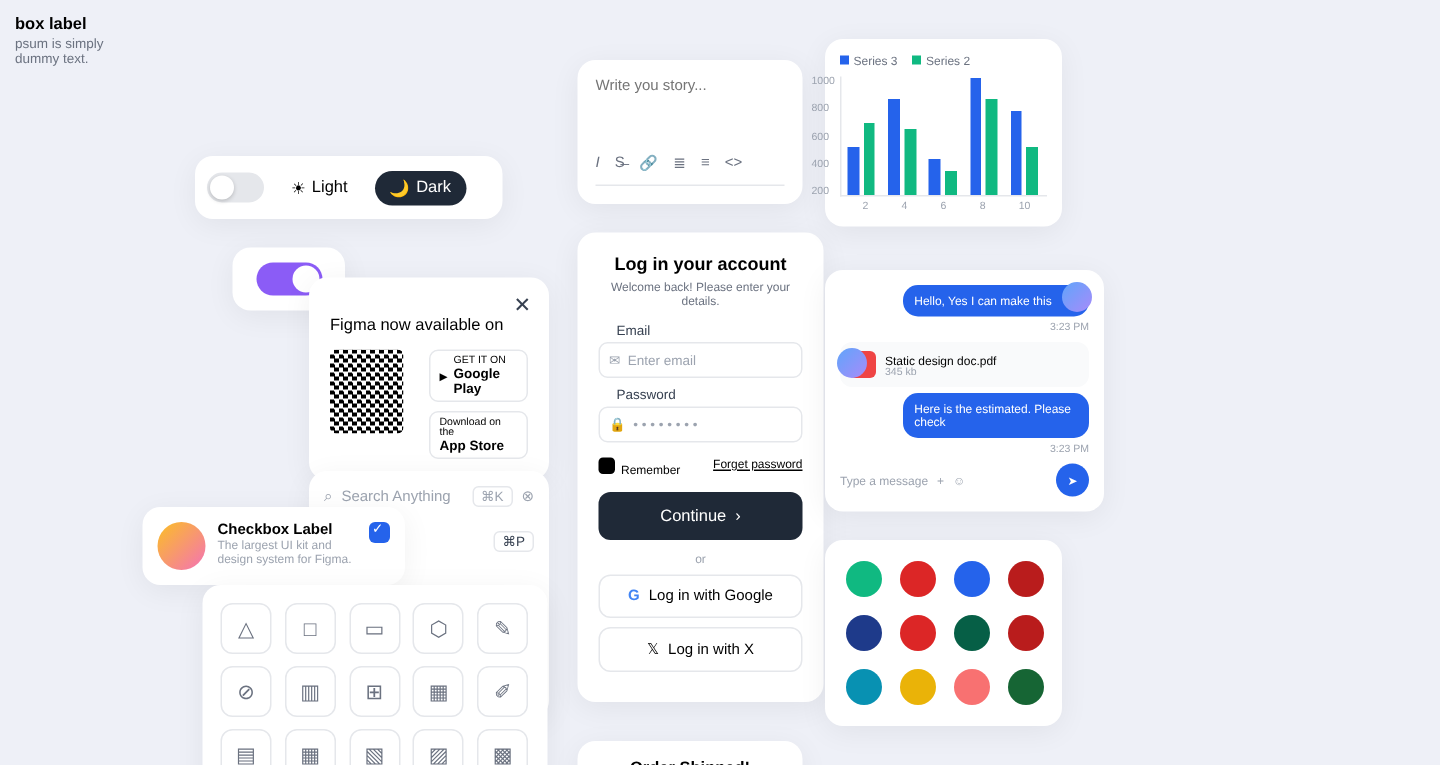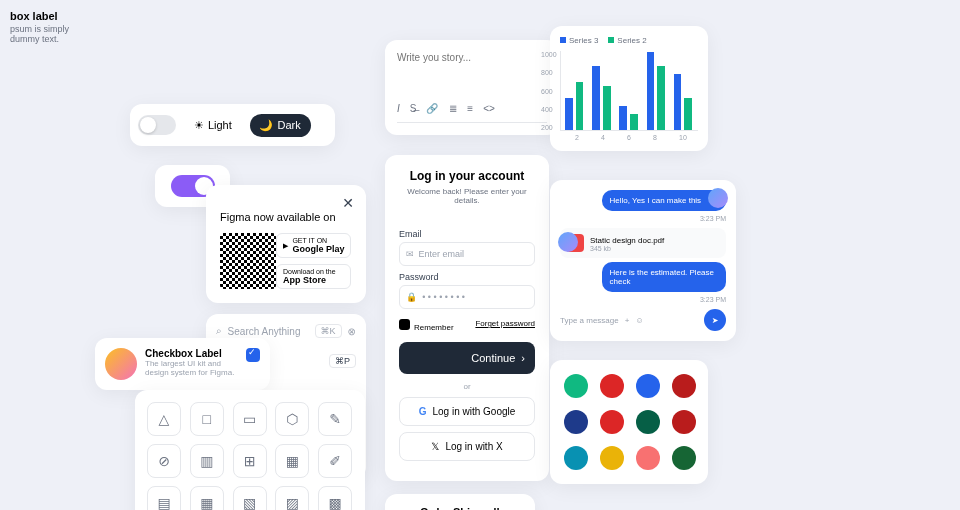--- a/index.html
+++ b/index.html
@@ -20,21 +20,21 @@
 
 
 .cbl{top:104px;left:278px;width:110px;padding:10px;background:transparent;box-shadow:none}
 .cbl h4{font-size:11px;font-weight:600}
 .cbl p{font-size:9px;color:#6b7280;margin-top:2px}
 
 
 .figma{top:185px;left:206px;width:160px;padding:14px}
 .figma .close{position:absolute;top:10px;right:12px;font-size:14px;color:#374151;cursor:pointer}
 .figma h5{font-size:11px;font-weight:500;margin:12px 0 10px}
-.figma-row{display:flex;gap:0;}
+.figma-row{display:flex;gap:17px;}
 .qr{width:56px;height:56px;background:repeating-conic-gradient(#000 0 25%,#fff 0 50%) 0 0/6px 6px;border-radius:4px}
 .stores{display:flex;flex-direction:column;gap:6px}
 .store{border:1px solid #e5e7eb;border-radius:6px;padding:3px 6px;display:flex;align-items:center;gap:4px;font-size:7px}
 .store b{font-size:9px;display:block}
 
 
 .search{top:314px;left:206px;width:160px;padding:10px}
 .srch-row{display:flex;align-items:center;gap:6px;font-size:10px;color:#9ca3af;margin-bottom:10px}
 .kbd{border:1px solid #e5e7eb;border-radius:4px;padding:1px 5px;font-size:9px}
 .item{display:flex;align-items:center;justify-content:space-between;padding:6px 0;font-size:10px;color:#374151}
@@ -45,32 +45,32 @@
 .cbuser h5{font-size:10px;font-weight:600}
 .cbuser p{font-size:8px;color:#9ca3af}
 .chk{width:14px;height:14px;background:#2563eb;border-radius:4px;margin-left:auto;position:relative}
 .chk::after{content:'✓';color:#fff;font-size:9px;position:absolute;top:-1px;left:2px}
 
 
 .igrid{top:390px;left:135px;width:230px;padding:12px;display:grid;grid-template-columns:repeat(5,1fr);gap:8px}
 .igrid span{width:34px;height:34px;border:1px solid #e5e7eb;border-radius:8px;display:flex;align-items:center;justify-content:center;color:#6b7280;font-size:14px}
 
 
-.login{top:40px;left:385px;width:174px;padding:12px}
+.login{top:40px;left:385px;width:150px;padding:12px}
 .story{font-size:10px;color:#9ca3af;margin-bottom:40px;display:block;border:none;outline:none;width:100%}
 .editor-tools{display:flex;gap:10px;font-size:10px;color:#6b7280;padding-bottom:8px;border-bottom:1px solid #e5e7eb}
 .login2{top:155px;left:385px;width:164px;padding:14px;text-align:center}
 .login2 h4{font-size:12px;font-weight:700;margin-bottom:4px}
-.login2 p{font-size:8px;color:#6b7280;margin-bottom:24px}
-.lbl{font-size:9px;text-align:left;margin:6px 0 3px;color:#374151}
+.login2 p{font-size:8px;color:#6b7280;margin-bottom:10px}
+.lbl{font-size:9px;text-align:left;margin:6px 12px 3px;color:#374151}
 .inp{border:1px solid #e5e7eb;border-radius:6px;padding:6px;display:flex;align-items:center;gap:5px;font-size:9px;color:#9ca3af}
 .rem{display:flex;justify-content:space-between;font-size:8px;margin:10px 0}
 .rem .chk2{width:11px;height:11px;background:#000;border-radius:3px;display:inline-block;margin-right:4px}
 .rem a{text-decoration:underline;color:#000}
-.btn{background:#1f2937;color:#fff;border-radius:8px;padding:10px;font-size:11px;display:flex;align-items:center;justify-content:flex-end;gap:6px;margin-bottom:8px}
+.btn{background:#1f2937;color:#fff;border-radius:8px;padding:10px;font-size:11px;display:flex;align-items:center;justify-content:center;gap:6px;margin-bottom:8px}
 .or{font-size:8px;color:#9ca3af;margin:6px 0}
 .obtn{border:1px solid #e5e7eb;border-radius:8px;padding:8px;font-size:10px;display:flex;align-items:center;justify-content:center;gap:6px;margin-bottom:6px}
 .ship{top:494px;left:385px;width:150px;padding:12px;text-align:center;font-size:11px;font-weight:700}
 
 
 .chart{top:26px;left:550px;width:158px;padding:10px}
 .legend{display:flex;gap:10px;font-size:8px;color:#6b7280;margin-bottom:6px}
 .legend span::before{content:'';display:inline-block;width:6px;height:6px;margin-right:3px}
 .s1::before{background:#2563eb}
 .s2::before{background:#10b981}

